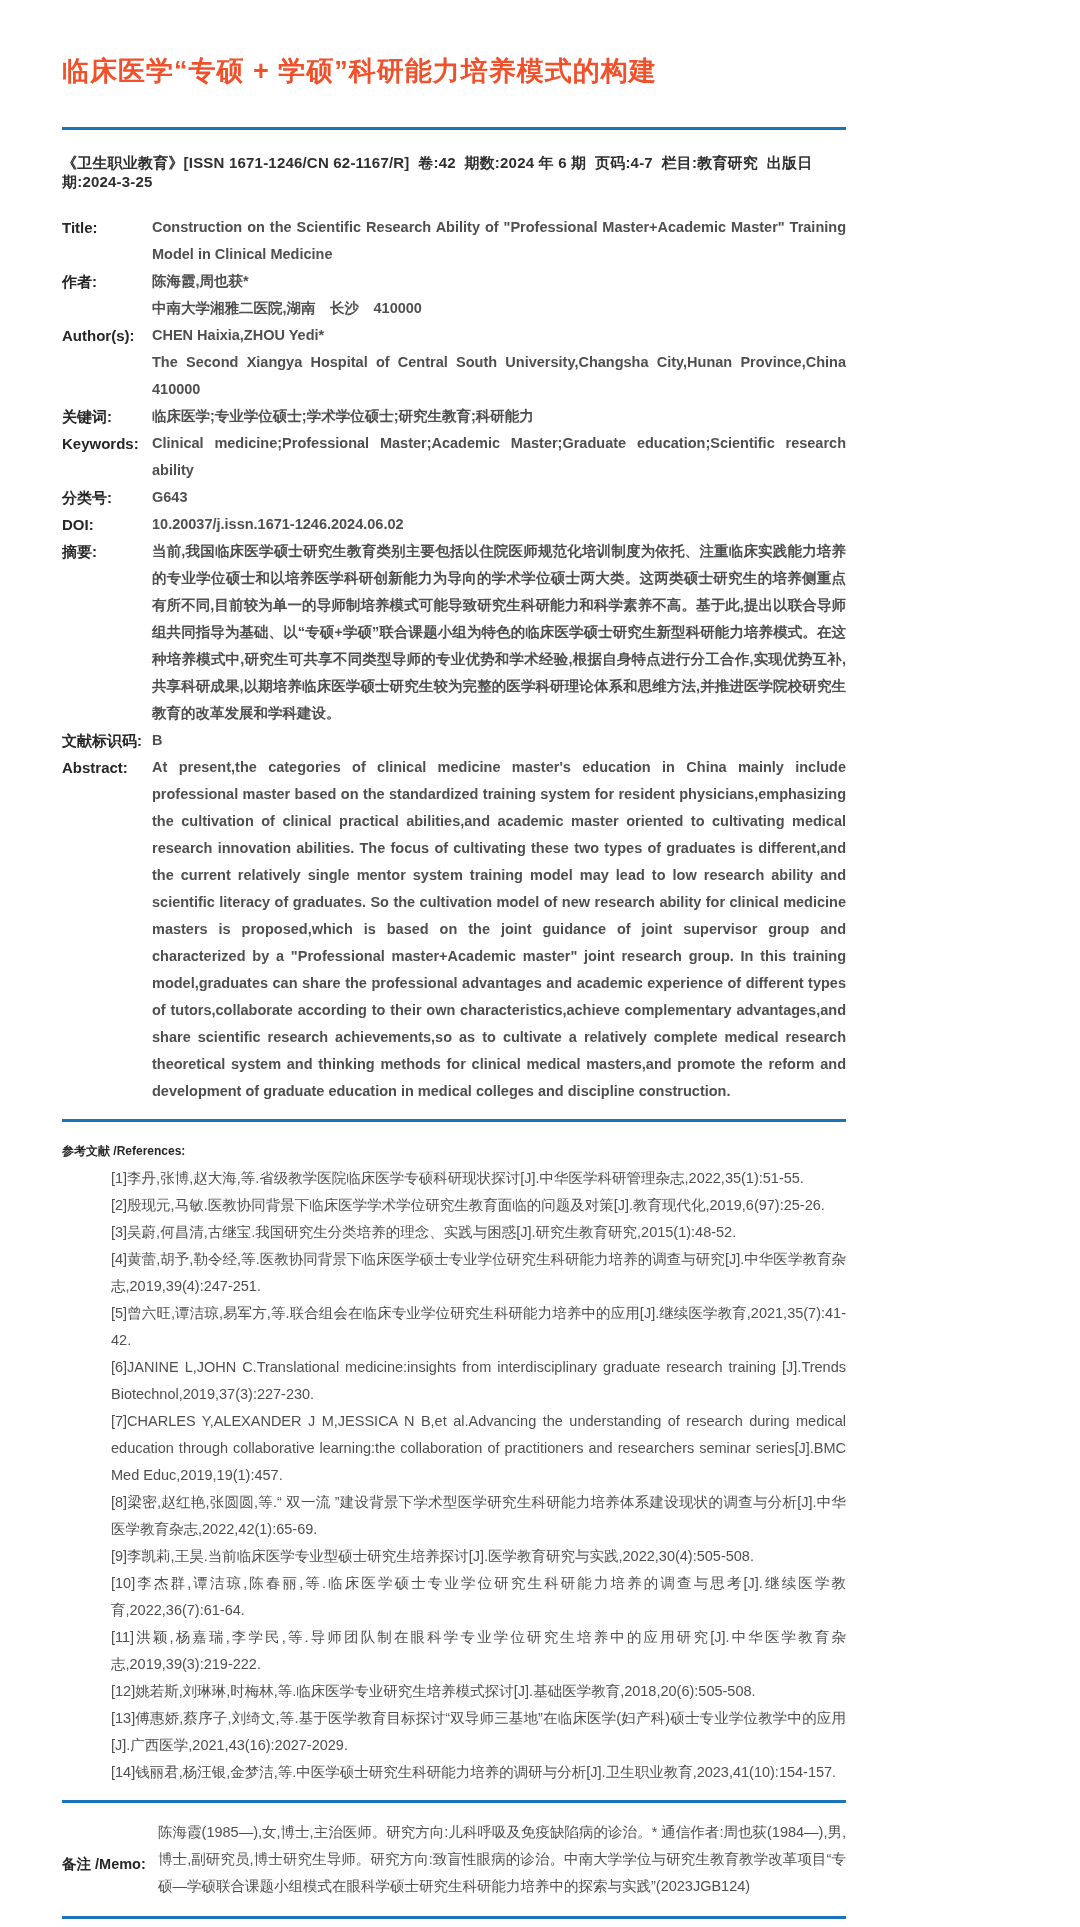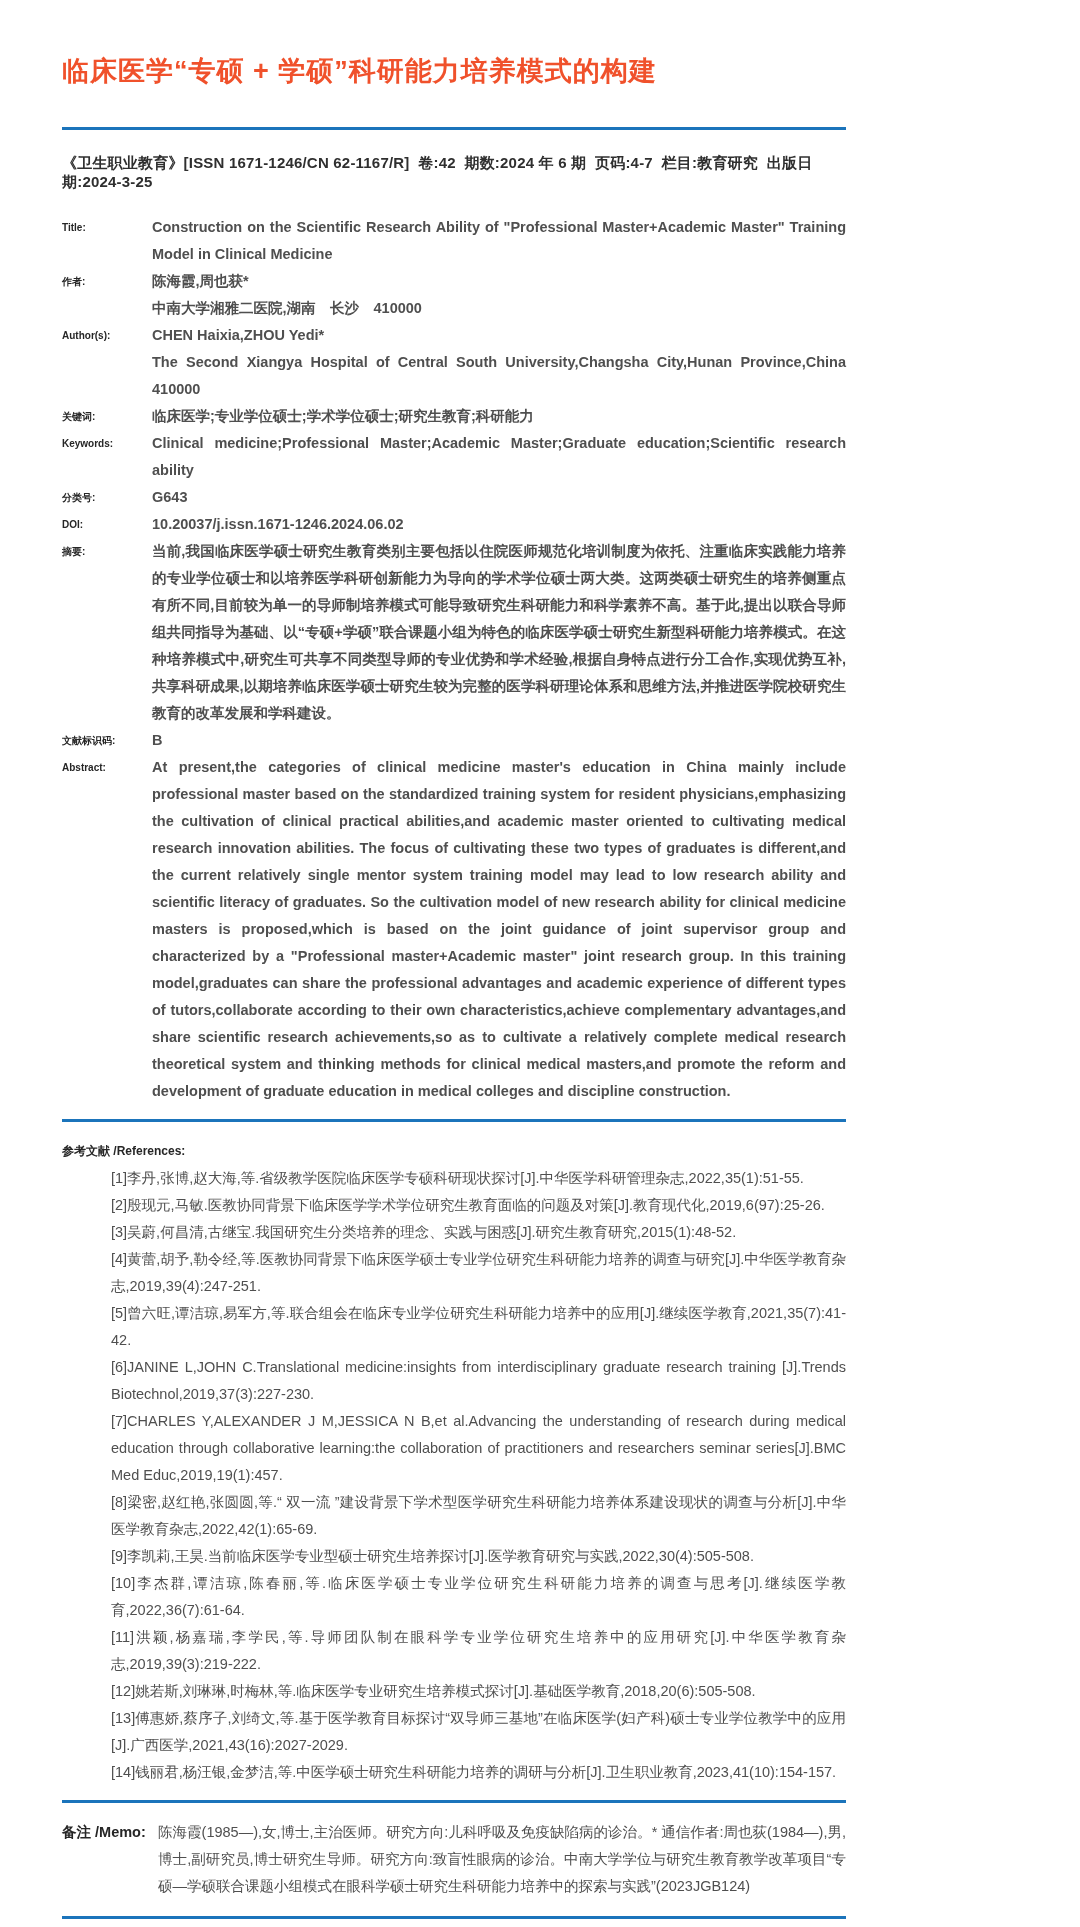--- a/index.html
+++ b/index.html
@@ -13,35 +13,35 @@
     margin:0 0 38px 0; font-size:27px; font-weight:bold; color:#f0512b;
     letter-spacing:1px; line-height:1.3;
   }
   .rule { border:none; height:3px; background:#1b74bb; margin:0; }
   .journal-line {
     margin:24px 0 22px 0; font-size:15px; font-weight:bold; color:#2f2f2f;
     white-space:pre-wrap; letter-spacing:0.2px;
   }
   .meta-row { display:flex; }
   .meta-label {
-    flex:0 0 90px; font-weight:bold; color:#262626; font-size:10px;
+    flex:0 0 90px; font-weight:bold; color:#262626; font-size:15px;
     line-height:27px; white-space:nowrap;
   }
   .meta-value { flex:1; font-size:14.5px; color:#4f4f4f; line-height:27px; text-align:justify;font-weight:bold; }
   .meta-value p { margin:0; white-space:pre-wrap; }
   .meta-value p.flow { white-space:normal; }
   .section-gap { margin-top:14px; }
   .refs { margin-top:16px; }
   .refs-heading { font-weight:bold; color:#262626; font-size:12px; line-height:27px; margin:0; }
   .refs-list { margin-left:49px; }
   .refs-list p { margin:0; font-size:14.5px; color:#4f4f4f; line-height:27px; text-align:justify; }
   .memo { display:flex; margin:16px 0 16px 0; }
   .memo-label {
     flex:0 0 96px; font-weight:bold; color:#262626; font-size:14.5px;
-    line-height:27px; white-space:nowrap;
+    line-height:27px; white-space:nowrap;margin-top:32px;
   }
   .memo-text { flex:1; font-size:14.5px; color:#4f4f4f; line-height:27px; text-align:justify; margin:0; }
   .footer { text-align:center; margin-top:18px; }
   .footer-heading { color:#1b74bb; font-weight:bold; font-size:15.5px; line-height:26px; }
   .footer-dbs { color:#3c3c3c; font-size:15px; line-height:30px; margin-top:4px; }
   .footer-email { color:#2f2f2f; font-weight:normal; font-size:15px; line-height:28px; margin-top:2px; }
 </style>
 </head>
 <body>
 

